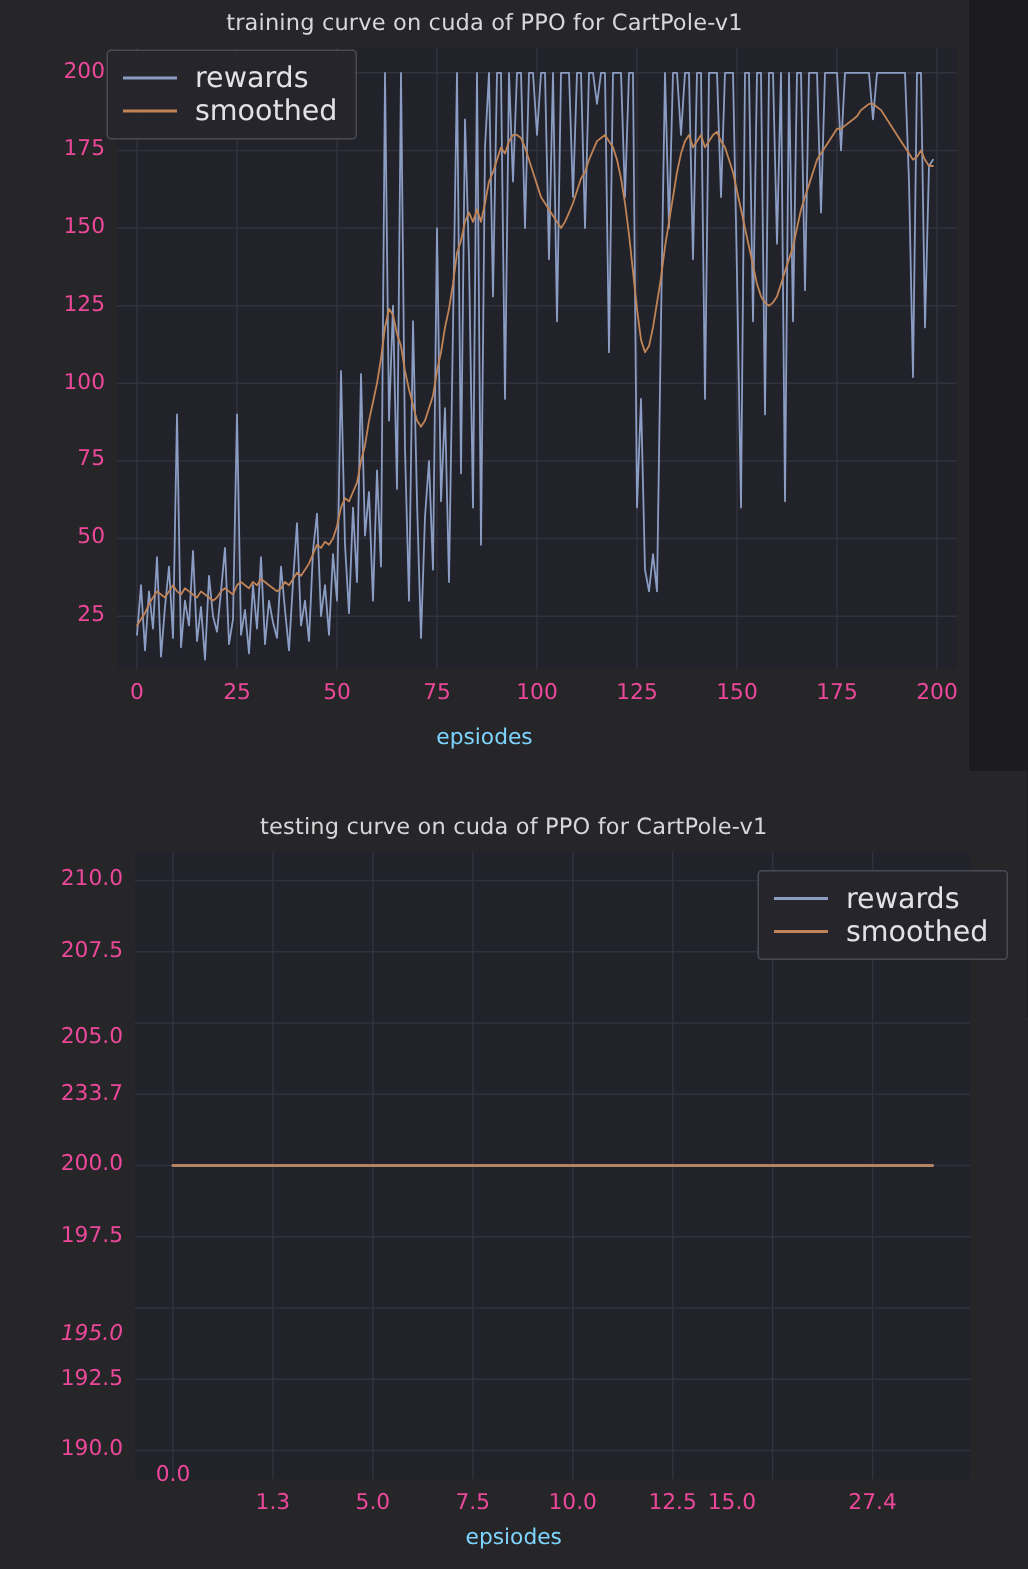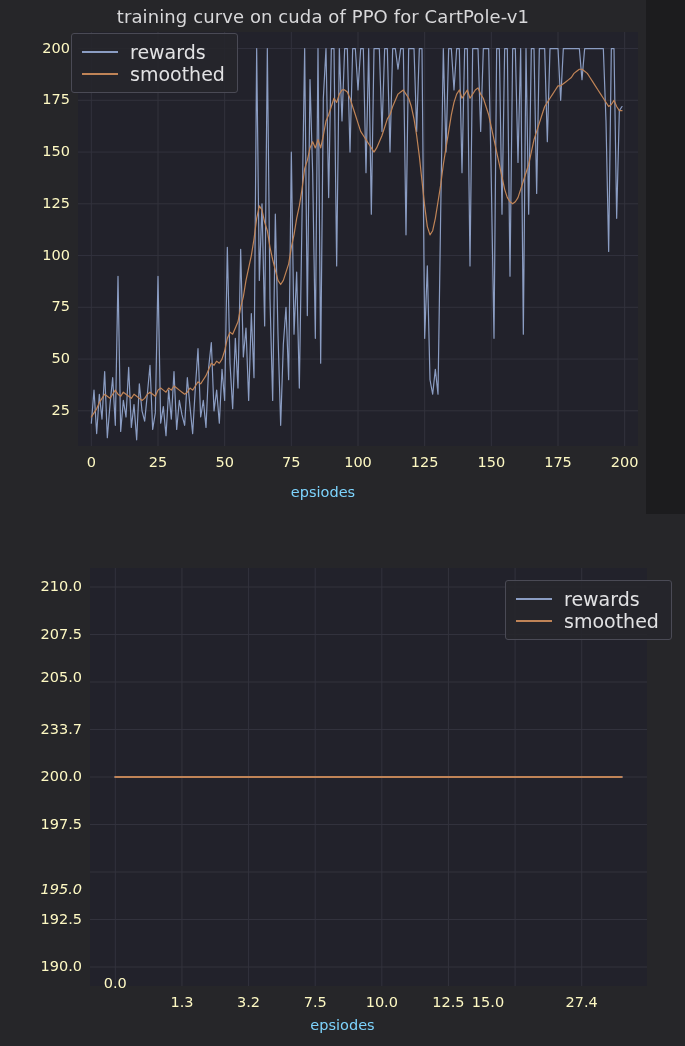--- a/index.html
+++ b/index.html
@@ -32,21 +32,21 @@
     top: 514px;
     width: 685px;
     height: 532px;
   }
   .fig-title {
     position: absolute;
     left: 0;
     width: 100%;
     text-align: center;
     color: #d8d8da;
-    font-size: 18px;
+    font-size: 15px;
     letter-spacing: 0.1px;
   }
   #title-training { top: 6px; }
   #title-testing  { top: 28px; }
 
   .plot {
     position: absolute;
     background: #22222b;
     overflow: hidden;
   }
@@ -59,21 +59,21 @@
   #plot-testing {
     left: 90px;
     top: 54px;
     width: 557px;
     height: 418px;
   }
   .plot svg { display: block; width: 100%; height: 100%; }
 
   .ytick, .xtick {
     position: absolute;
-    color: #fef9c3;
+    color: #ec4899;
     font-size: 14.5px;
     white-space: nowrap;
   }
   .ytick { text-align: right; }
   .xtick { text-align: center; }
 
   .axis-label {
     position: absolute;
     color: #7dd3fc;
     font-size: 14.5px;
@@ -173,20 +173,21 @@
       </div>
       <div class="legend-row">
         <span class="legend-swatch" id="sw-tr-smoothed" style="border-top-color: rgb(192, 132, 87);"></span>
         <span class="legend-label">smoothed</span>
       </div>
     </div>
   </div>
 
   <div class="figure" id="figure-testing">
 
+    <div class="fig-title" id="title-testing">testing curve on cuda of PPO for CartPole-v1</div>
 
     <div class="plot" id="plot-testing">
       <svg id="svg-testing" viewBox="0 0 557 418" preserveAspectRatio="none">
           <line x1="25.31818181818182" x2="25.31818181818182" y1="0" y2="418" stroke="#32323d" stroke-width="1" vector-effect="non-scaling-stroke"></line>
           <line x1="91.94497607655504" x2="91.94497607655504" y1="0" y2="418" stroke="#32323d" stroke-width="1" vector-effect="non-scaling-stroke"></line>
           <line x1="158.57177033492826" x2="158.57177033492826" y1="0" y2="418" stroke="#32323d" stroke-width="1" vector-effect="non-scaling-stroke"></line>
           <line x1="225.19856459330143" x2="225.19856459330143" y1="0" y2="418" stroke="#32323d" stroke-width="1" vector-effect="non-scaling-stroke"></line>
           <line x1="291.82535885167465" x2="291.82535885167465" y1="0" y2="418" stroke="#32323d" stroke-width="1" vector-effect="non-scaling-stroke"></line>
           <line x1="358.45215311004785" x2="358.45215311004785" y1="0" y2="418" stroke="#32323d" stroke-width="1" vector-effect="non-scaling-stroke"></line>
           <line x1="425.0789473684211" x2="425.0789473684211" y1="0" y2="418" stroke="#32323d" stroke-width="1" vector-effect="non-scaling-stroke"></line>
@@ -205,28 +206,28 @@
         </svg>
     </div>
 
     <div id="yticks-testing">
         <div class="ytick" style="right: 603px; top: 444px;">190.0</div>
         <div class="ytick" style="right: 603px; top: 396.5px;">192.5</div>
         <div class="ytick" style="right: 603px; top: 367px; font-style: italic;">195.0</div>
         <div class="ytick" style="right: 603px; top: 301.5px;">197.5</div>
         <div class="ytick" style="right: 603px; top: 254px;">200.0</div>
         <div class="ytick" style="right: 603px; top: 206.5px;">233.7</div>
-        <div class="ytick" style="right: 603px; top: 155px;">205.0</div>
+        <div class="ytick" style="right: 603px; top: 169px;">205.0</div>
         <div class="ytick" style="right: 603px; top: 111.5px;">207.5</div>
         <div class="ytick" style="right: 603px; top: 64px;">210.0</div>
       </div>
     <div id="xticks-testing">
         <div class="xtick" style="left: 85.3182px; width: 60px; top: 461px;">0.0</div>
         <div class="xtick" style="left: 151.945px; width: 60px; top: 480px;">1.3</div>
-        <div class="xtick" style="left: 218.572px; width: 60px; top: 480px;">3.2</div>
+        <div class="xtick" style="left: 218.572px; width: 60px; top: 480px;">5.0</div>
         <div class="xtick" style="left: 285.199px; width: 60px; top: 480px;">7.5</div>
         <div class="xtick" style="left: 351.825px; width: 60px; top: 480px;">10.0</div>
         <div class="xtick" style="left: 418.452px; width: 60px; top: 480px;">12.5</div>
         <div class="xtick" style="left: 458px; width: 60px; top: 480px;">15.0</div>
         <div class="xtick" style="left: 551.706px; width: 60px; top: 480px;">27.4</div>
       </div>
 
     <div class="axis-label" id="xlabel-testing" style="top:503px;">epsiodes</div>
 
     <div class="legend" id="legend-testing">

